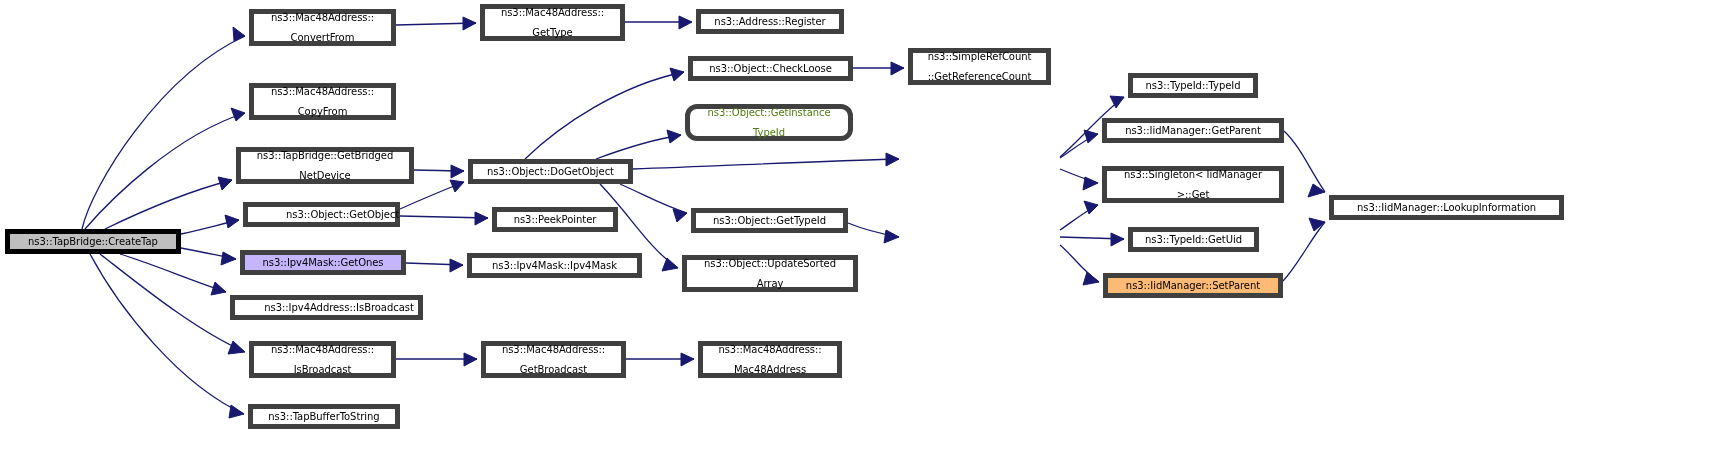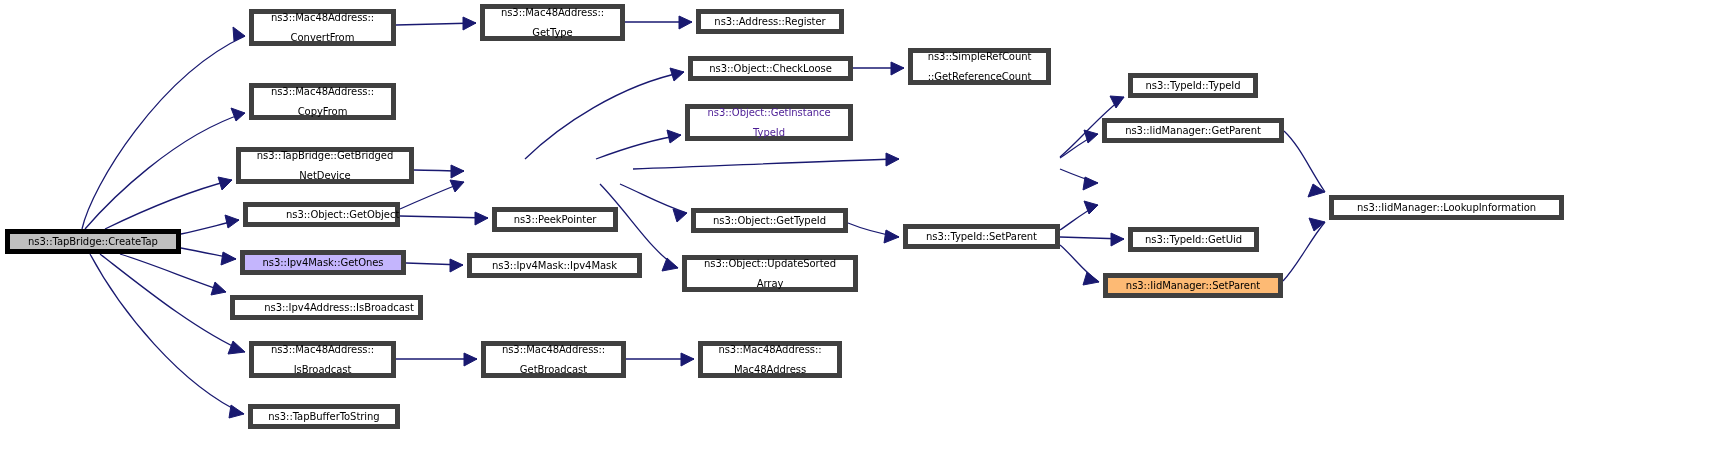--- a/index.html
+++ b/index.html
@@ -130,34 +130,36 @@
     <div class="node" style="left: 236px; top: 147px; width: 178px; height: 37px; background: rgb(255, 255, 255); border-color: rgb(64, 64, 64); color: rgb(0, 0, 0);"><span class="node-label">ns3::TapBridge::GetBridged
 NetDevice</span></div>
     <div class="node" style="left: 243px; top: 202px; width: 157px; height: 25px; background: rgb(255, 255, 255); border-color: rgb(64, 64, 64); color: rgb(0, 0, 0); padding-left: 35px;"><span class="node-label">ns3::Object::GetObject</span></div>
     <div class="node" style="left: 240px; top: 250px; width: 166px; height: 25px; background: #c4b5fd; border-color: rgb(64, 64, 64); color: rgb(0, 0, 0);"><span class="node-label">ns3::Ipv4Mask::GetOnes</span></div>
     <div class="node" style="left: 230px; top: 295px; width: 193px; height: 25px; background: rgb(255, 255, 255); border-color: rgb(64, 64, 64); color: rgb(0, 0, 0); padding-left: 25px;"><span class="node-label">ns3::Ipv4Address::IsBroadcast</span></div>
     <div class="node" style="left: 249px; top: 341px; width: 147px; height: 37px; background: rgb(255, 255, 255); border-color: rgb(64, 64, 64); color: rgb(0, 0, 0);"><span class="node-label">ns3::Mac48Address::
 IsBroadcast</span></div>
     <div class="node" style="left: 248px; top: 404px; width: 152px; height: 25px; background: rgb(255, 255, 255); border-color: rgb(64, 64, 64); color: rgb(0, 0, 0);"><span class="node-label">ns3::TapBufferToString</span></div>
     <div class="node" style="left: 480px; top: 4px; width: 145px; height: 37px; background: rgb(255, 255, 255); border-color: rgb(64, 64, 64); color: rgb(0, 0, 0);"><span class="node-label">ns3::Mac48Address::
 GetType</span></div>
+    <div class="node" style="left: 468px; top: 159px; width: 165px; height: 25px; background: rgb(255, 255, 255); border-color: rgb(64, 64, 64); color: rgb(0, 0, 0);"><span class="node-label">ns3::Object::DoGetObject</span></div>
     <div class="node" style="left: 492px; top: 207px; width: 126px; height: 25px; background: rgb(255, 255, 255); border-color: rgb(64, 64, 64); color: rgb(0, 0, 0);"><span class="node-label">ns3::PeekPointer</span></div>
     <div class="node" style="left: 467px; top: 253px; width: 175px; height: 25px; background: rgb(255, 255, 255); border-color: rgb(64, 64, 64); color: rgb(0, 0, 0);"><span class="node-label">ns3::Ipv4Mask::Ipv4Mask</span></div>
     <div class="node" style="left: 481px; top: 341px; width: 145px; height: 37px; background: rgb(255, 255, 255); border-color: rgb(64, 64, 64); color: rgb(0, 0, 0);"><span class="node-label">ns3::Mac48Address::
 GetBroadcast</span></div>
     <div class="node" style="left: 696px; top: 9px; width: 148px; height: 25px; background: rgb(255, 255, 255); border-color: rgb(64, 64, 64); color: rgb(0, 0, 0);"><span class="node-label">ns3::Address::Register</span></div>
     <div class="node" style="left: 688px; top: 56px; width: 165px; height: 25px; background: rgb(255, 255, 255); border-color: rgb(64, 64, 64); color: rgb(0, 0, 0);"><span class="node-label">ns3::Object::CheckLoose</span></div>
-    <div class="node" style="left: 685px; top: 104px; width: 168px; height: 37px; background: rgb(255, 255, 255); border-color: rgb(64, 64, 64); color: #4c1d95;"><span class="node-label">ns3::Object::GetInstance
+    <div class="node" style="left: 685px; top: 104px; width: 168px; height: 37px; background: rgb(255, 255, 255); border-color: rgb(64, 64, 64); color: #4d7c0f; border-radius: 12px;"><span class="node-label">ns3::Object::GetInstance
 TypeId</span></div>
     <div class="node" style="left: 691px; top: 208px; width: 157px; height: 25px; background: rgb(255, 255, 255); border-color: rgb(64, 64, 64); color: rgb(0, 0, 0);"><span class="node-label">ns3::Object::GetTypeId</span></div>
     <div class="node" style="left: 682px; top: 255px; width: 176px; height: 37px; background: rgb(255, 255, 255); border-color: rgb(64, 64, 64); color: rgb(0, 0, 0);"><span class="node-label">ns3::Object::UpdateSorted
 Array</span></div>
     <div class="node" style="left: 698px; top: 341px; width: 144px; height: 37px; background: rgb(255, 255, 255); border-color: rgb(64, 64, 64); color: rgb(0, 0, 0);"><span class="node-label">ns3::Mac48Address::
 Mac48Address</span></div>
     <div class="node" style="left: 908px; top: 48px; width: 143px; height: 37px; background: rgb(255, 255, 255); border-color: rgb(64, 64, 64); color: rgb(0, 0, 0);"><span class="node-label">ns3::SimpleRefCount
 ::GetReferenceCount</span></div>
-    <div class="node" style="left: 903px; top: 224px; width: 157px; height: 25px; background: rgb(255, 255, 255); border-color: rgb(64, 64, 64); color: rgb(0, 0, 0);"><span class="node-label">ns3::TypeId::SetParent</span></div>
     <div class="node" style="left: 1128px; top: 73px; width: 130px; height: 25px; background: rgb(255, 255, 255); border-color: rgb(64, 64, 64); color: rgb(0, 0, 0);"><span class="node-label">ns3::TypeId::TypeId</span></div>
     <div class="node" style="left: 1102px; top: 118px; width: 182px; height: 25px; background: rgb(255, 255, 255); border-color: rgb(64, 64, 64); color: rgb(0, 0, 0);"><span class="node-label">ns3::IidManager::GetParent</span></div>
+    <div class="node" style="left: 1102px; top: 166px; width: 182px; height: 37px; background: rgb(255, 255, 255); border-color: rgb(64, 64, 64); color: rgb(0, 0, 0);"><span class="node-label">ns3::Singleton&lt; IidManager
+&gt;::Get</span></div>
     <div class="node" style="left: 1128px; top: 227px; width: 131px; height: 25px; background: rgb(255, 255, 255); border-color: rgb(64, 64, 64); color: rgb(0, 0, 0);"><span class="node-label">ns3::TypeId::GetUid</span></div>
     <div class="node" style="left: 1103px; top: 273px; width: 180px; height: 25px; background: #fdba74; border-color: rgb(64, 64, 64); color: rgb(0, 0, 0);"><span class="node-label">ns3::IidManager::SetParent</span></div>
     <div class="node" style="left: 1329px; top: 195px; width: 235px; height: 25px; background: rgb(255, 255, 255); border-color: rgb(64, 64, 64); color: rgb(0, 0, 0);"><span class="node-label">ns3::IidManager::LookupInformation</span></div>
   </div>
 
 </body></html>

